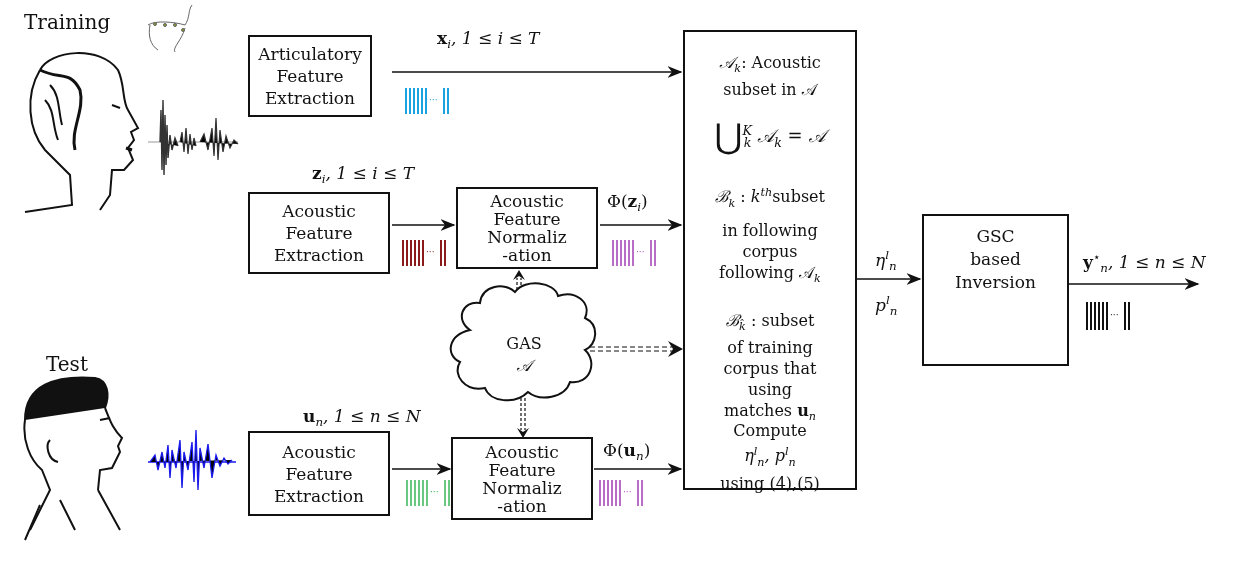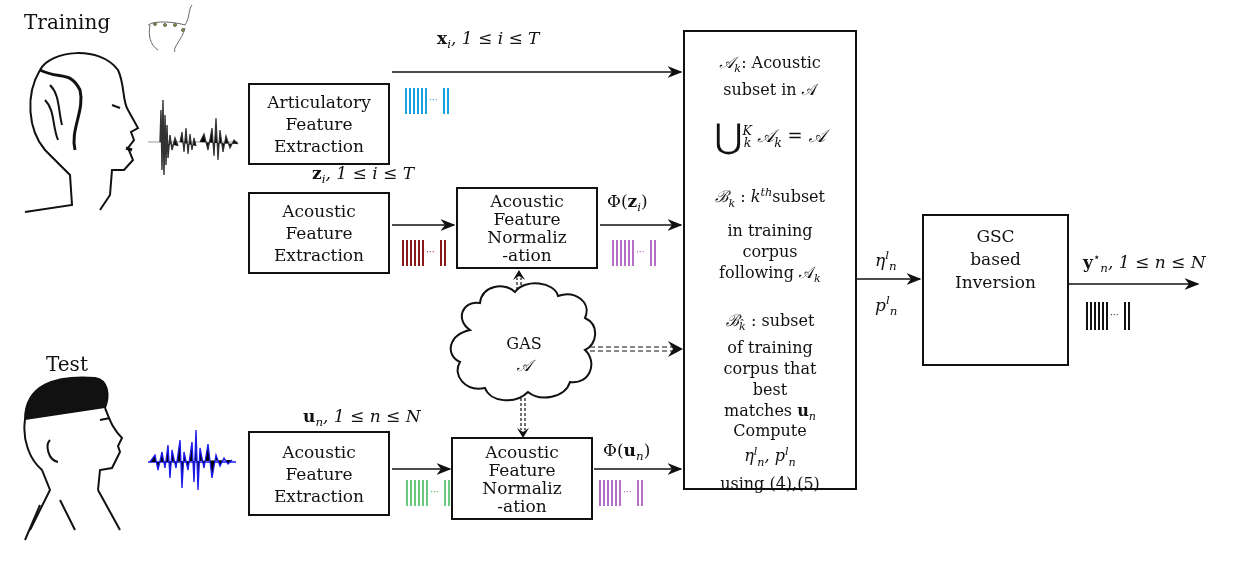--- a/index.html
+++ b/index.html
@@ -161,21 +161,21 @@
       <line x1="1095" x2="1095" y1="302" y2="330" stroke="#111111" stroke-width="2"></line>
       <line x1="1099" x2="1099" y1="302" y2="330" stroke="#111111" stroke-width="2"></line>
       <line x1="1103" x2="1103" y1="302" y2="330" stroke="#111111" stroke-width="2"></line>
       <line x1="1107" x2="1107" y1="302" y2="330" stroke="#111111" stroke-width="2"></line>
       <text x="1110" y="318" fill="#111111" font-size="9">···</text>
       <line x1="1125" x2="1125" y1="302" y2="330" stroke="#111111" stroke-width="2"></line>
       <line x1="1129" x2="1129" y1="302" y2="330" stroke="#111111" stroke-width="2"></line>
     </g>
 </svg>
 
-<div class="box" style="left:248px;top:35px;width:142px;height:82px;margin-top:48px;">
+<div class="box" style="left:248px;top:35px;width:124px;height:82px;">
   <span>Articulatory</span>
   <span>Feature</span>
   <span>Extraction</span>
 </div>
 
 <div class="box" style="left:248px;top:192px;width:142px;height:82px;">
   <span>Acoustic</span>
   <span>Feature</span>
   <span>Extraction</span>
 </div>
@@ -231,29 +231,29 @@
   <div class="sec" style="top:20px;">
     <div><span class="ital">𝒜</span><sub class="ital">k</sub><span>: Acoustic</span></div>
     <div>subset in 𝒜</div>
   </div>
   <div class="sec" style="top:88px;font-size:18px;">
     <span style="font-size:34px;vertical-align:-6px;">⋃</span><sup class="ital">K</sup><sub class="ital" style="margin-left:-8px;">k</sub>
     <span class="ital">𝒜</span><sub class="ital">k</sub><span class="ital"> = 𝒜</span>
   </div>
   <div class="sec" style="top:150px;">
     <div><span class="ital">ℬ</span><sub class="ital">k</sub><span> : </span><span class="ital">k</span><sup class="ital">th</sup><span>subset</span></div>
-    <div style="margin-top:6px;">in training</div>
+    <div style="margin-top:6px;">in following</div>
     <div>corpus</div>
     <div><span>following 𝒜</span><sub class="ital">k</sub></div>
   </div>
   <div class="sec" style="top:278px;">
     <div><span class="ital">ℬ</span><sub class="ital">k̂</sub><span> : subset</span></div>
     <div>of training</div>
     <div>corpus that</div>
-    <div>best</div>
+    <div>using</div>
     <div><span>matches </span><span class="bold">u</span><sub class="ital">n</sub></div>
   </div>
   <div class="sec" style="top:388px;">
     <div>Compute</div>
     <div class="ital"><span>η</span><sup>l</sup><sub>n</sub>, <span>p</span><sup>l</sup><sub>n</sub></div>
     <div>using (4),(5)</div>
   </div>
 </div>
 
 </body></html>

